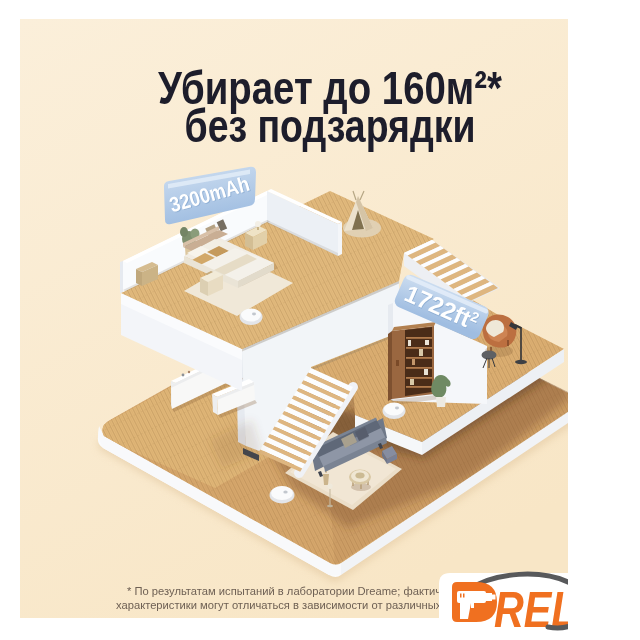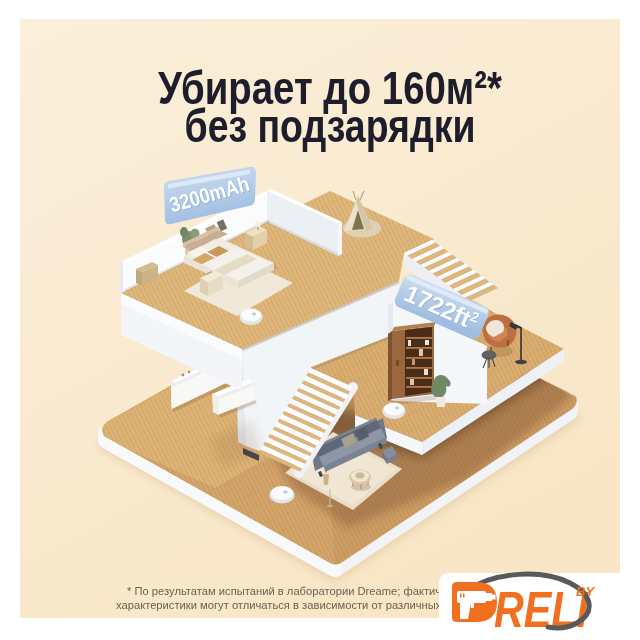--- a/index.html
+++ b/index.html
@@ -1,17 +1,17 @@
 <!DOCTYPE html>
 <html><head>
 <meta charset="utf-8">
 <style>
   html,body{margin:0;padding:0;}
   body{width:640px;height:640px;background:#ffffff;font-family:"Liberation Sans", sans-serif;}
-  .stage{position:relative;width:640px;height:640px;overflow:hidden;}
+  .stage{position:relative;width:568px;height:640px;overflow:hidden;}
   text{font-family:"Liberation Sans", sans-serif;}
 </style>
 </head>
 <body>
 <div class="stage">
 <svg width="640" height="640" viewBox="0 0 640 640">
 <defs>
   <linearGradient id="creamGrad" x1="0" y1="0" x2="0.55" y2="1">
     <stop offset="0" stop-color="#FBEFDA"></stop>
     <stop offset="1" stop-color="#F8E6C6"></stop>

